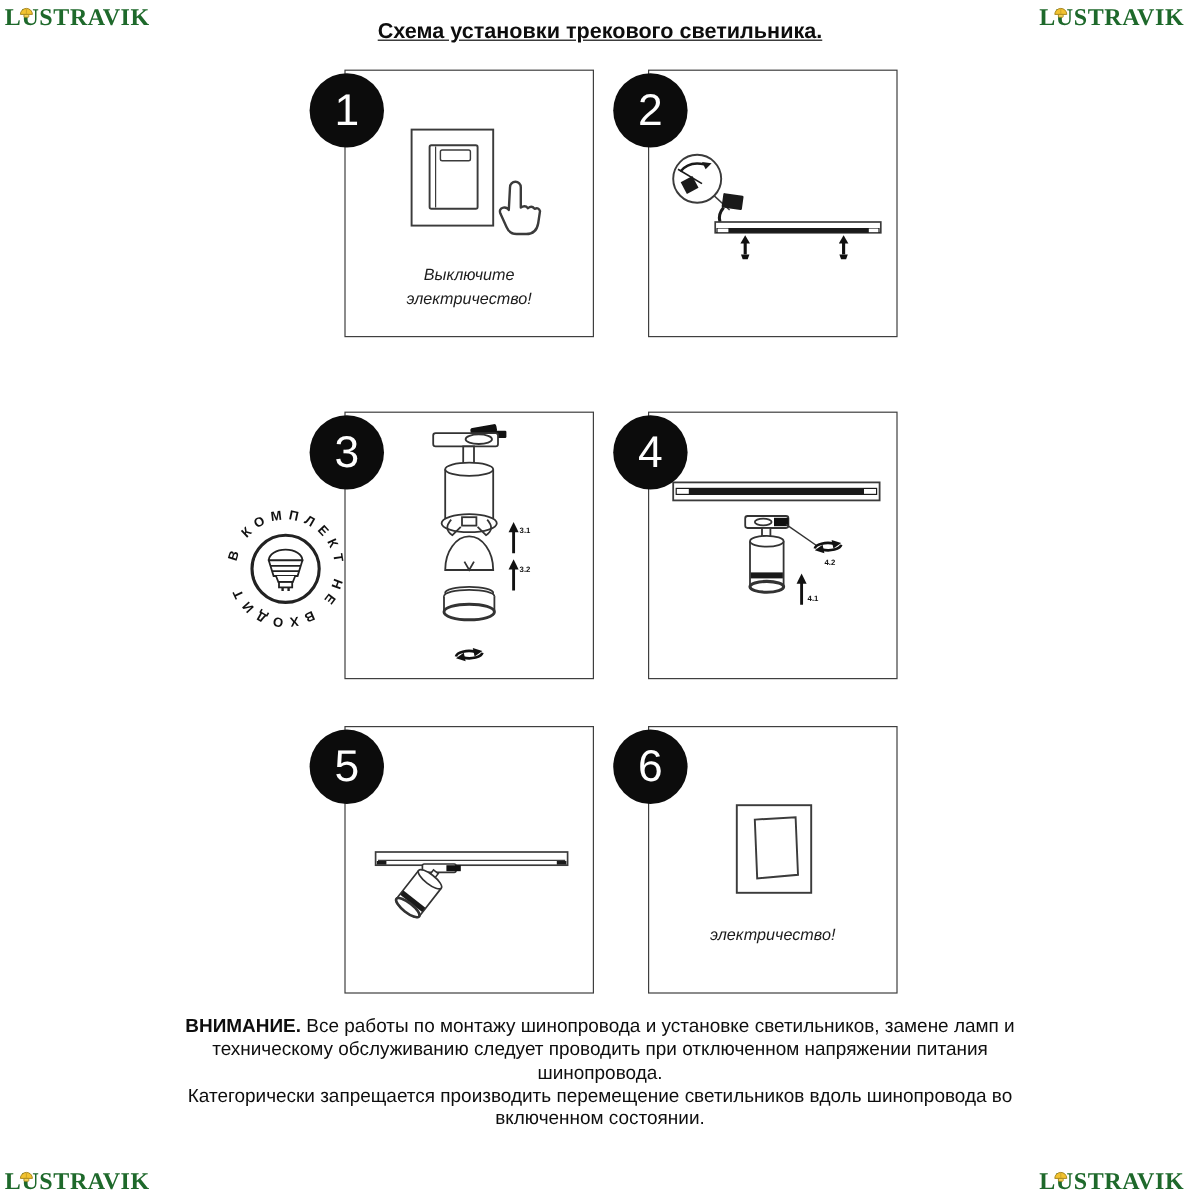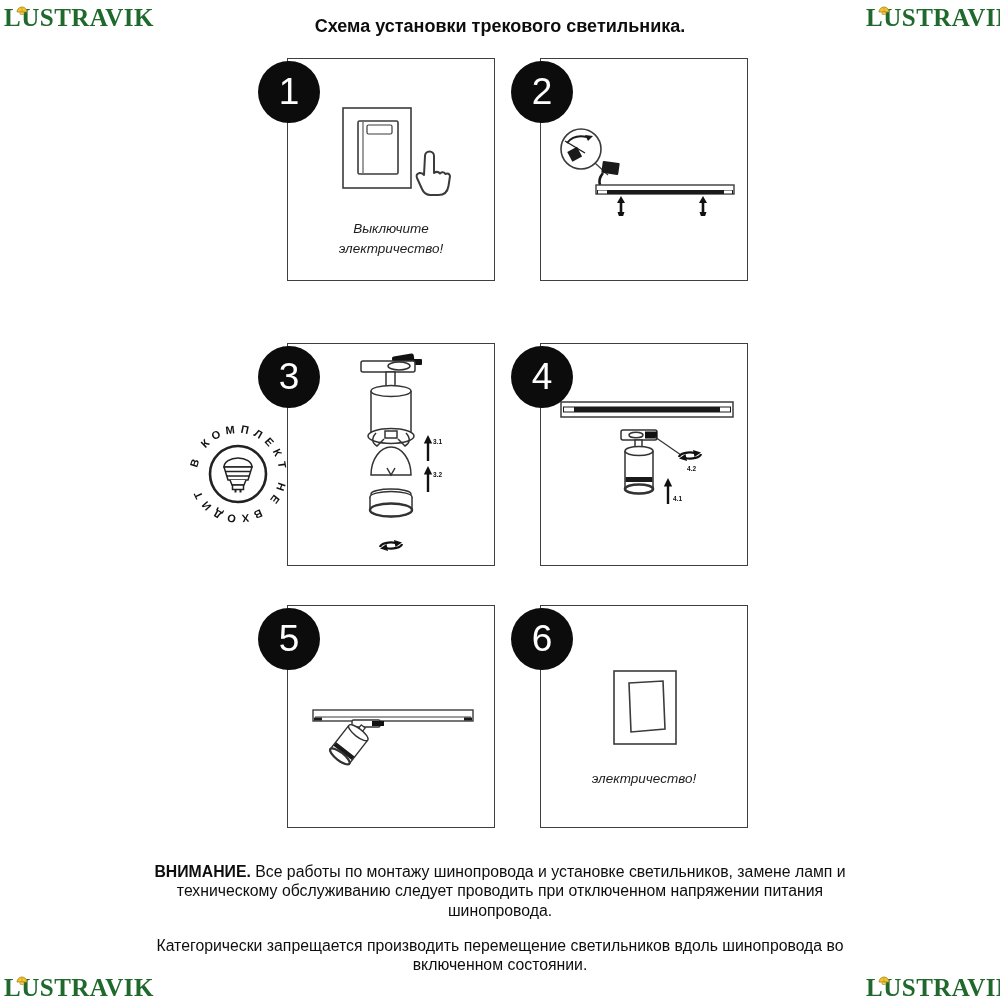--- a/index.html
+++ b/index.html
@@ -1,41 +1,41 @@
 <!DOCTYPE html>
 <html><head>
 <meta charset="utf-8">
 <style>
   html,body{margin:0;padding:0;background:#fff;}
   #page{position:relative;width:1000px;height:1000px;background:#fff;overflow:hidden;
         font-family:"Liberation Sans",sans-serif;color:#111;}
 
   
   .logo{position:absolute;font-family:"Liberation Serif",serif;font-weight:bold;
-        font-size:25px;letter-spacing:.5px;color:#1e692b;white-space:nowrap;}
+        font-size:20px;letter-spacing:.5px;color:#1e692b;white-space:nowrap;}
   .logo .lamp{position:absolute;left:10px;top:-1px;width:16px;height:16px;}
 
   .title{position:absolute;top:16px;left:0;width:100%;text-align:center;
-         font-size:18px;font-weight:bold;color:#0d0d0d;}
+         font-size:18px;font-weight:bold;color:#0d0d0d;text-decoration:underline;}
 
   .box{position:absolute;width:206px;height:221px;border:1.6px solid #3f3f3f;background:#fff;}
   .badge{position:absolute;left:-30px;top:2px;width:62px;height:62px;border-radius:50%;
          background:#0c0c0c;color:#fff;display:flex;align-items:center;justify-content:center;
          font-size:37px;font-weight:400;z-index:3;}
   .art{position:absolute;left:0;top:0;width:206px;height:221px;}
   .caption{position:absolute;left:0;right:0;text-align:center;font-weight:normal;font-style:italic;
            font-size:13.5px;line-height:1.45;color:#1c1c1c;}
 
   svg text{font-family:"Liberation Sans",sans-serif;fill:#111;}
 
   .stamp{position:absolute;left:182px;top:418px;width:112px;height:112px;}
 
   .warning{position:absolute;top:846px;left:135px;width:730px;text-align:center;
            font-size:15.8px;line-height:19.3px;color:#0e0e0e;}
-  .warning p{margin:16px;}
+  .warning p{margin:0;}
   .warning b{font-weight:bold;}
 </style>
 </head>
 <body>
 
 <div id="page">
 
   <div class="logo" style="left:4px;top:4px;">
     <span>L</span><span>USTRAVIK</span>
     <svg class="lamp" viewBox="0 0 16 16">

